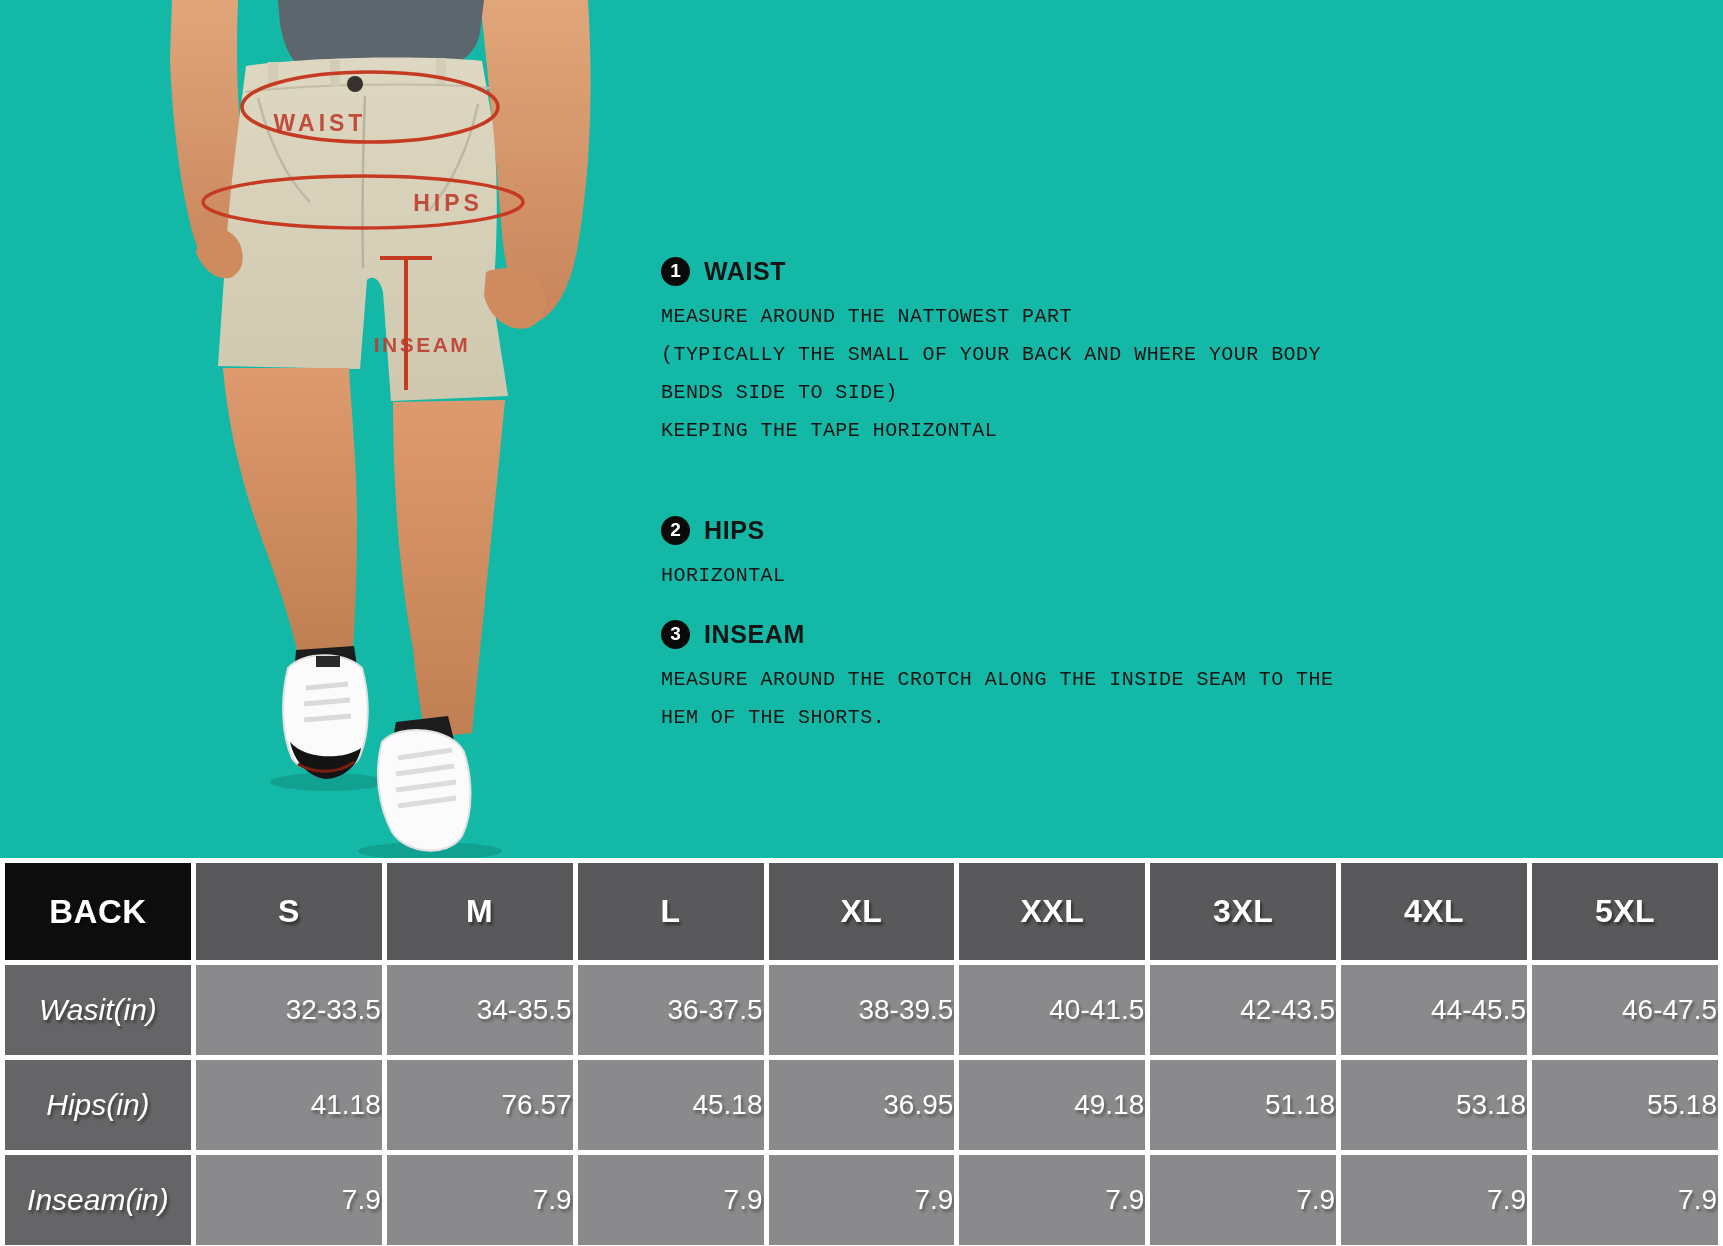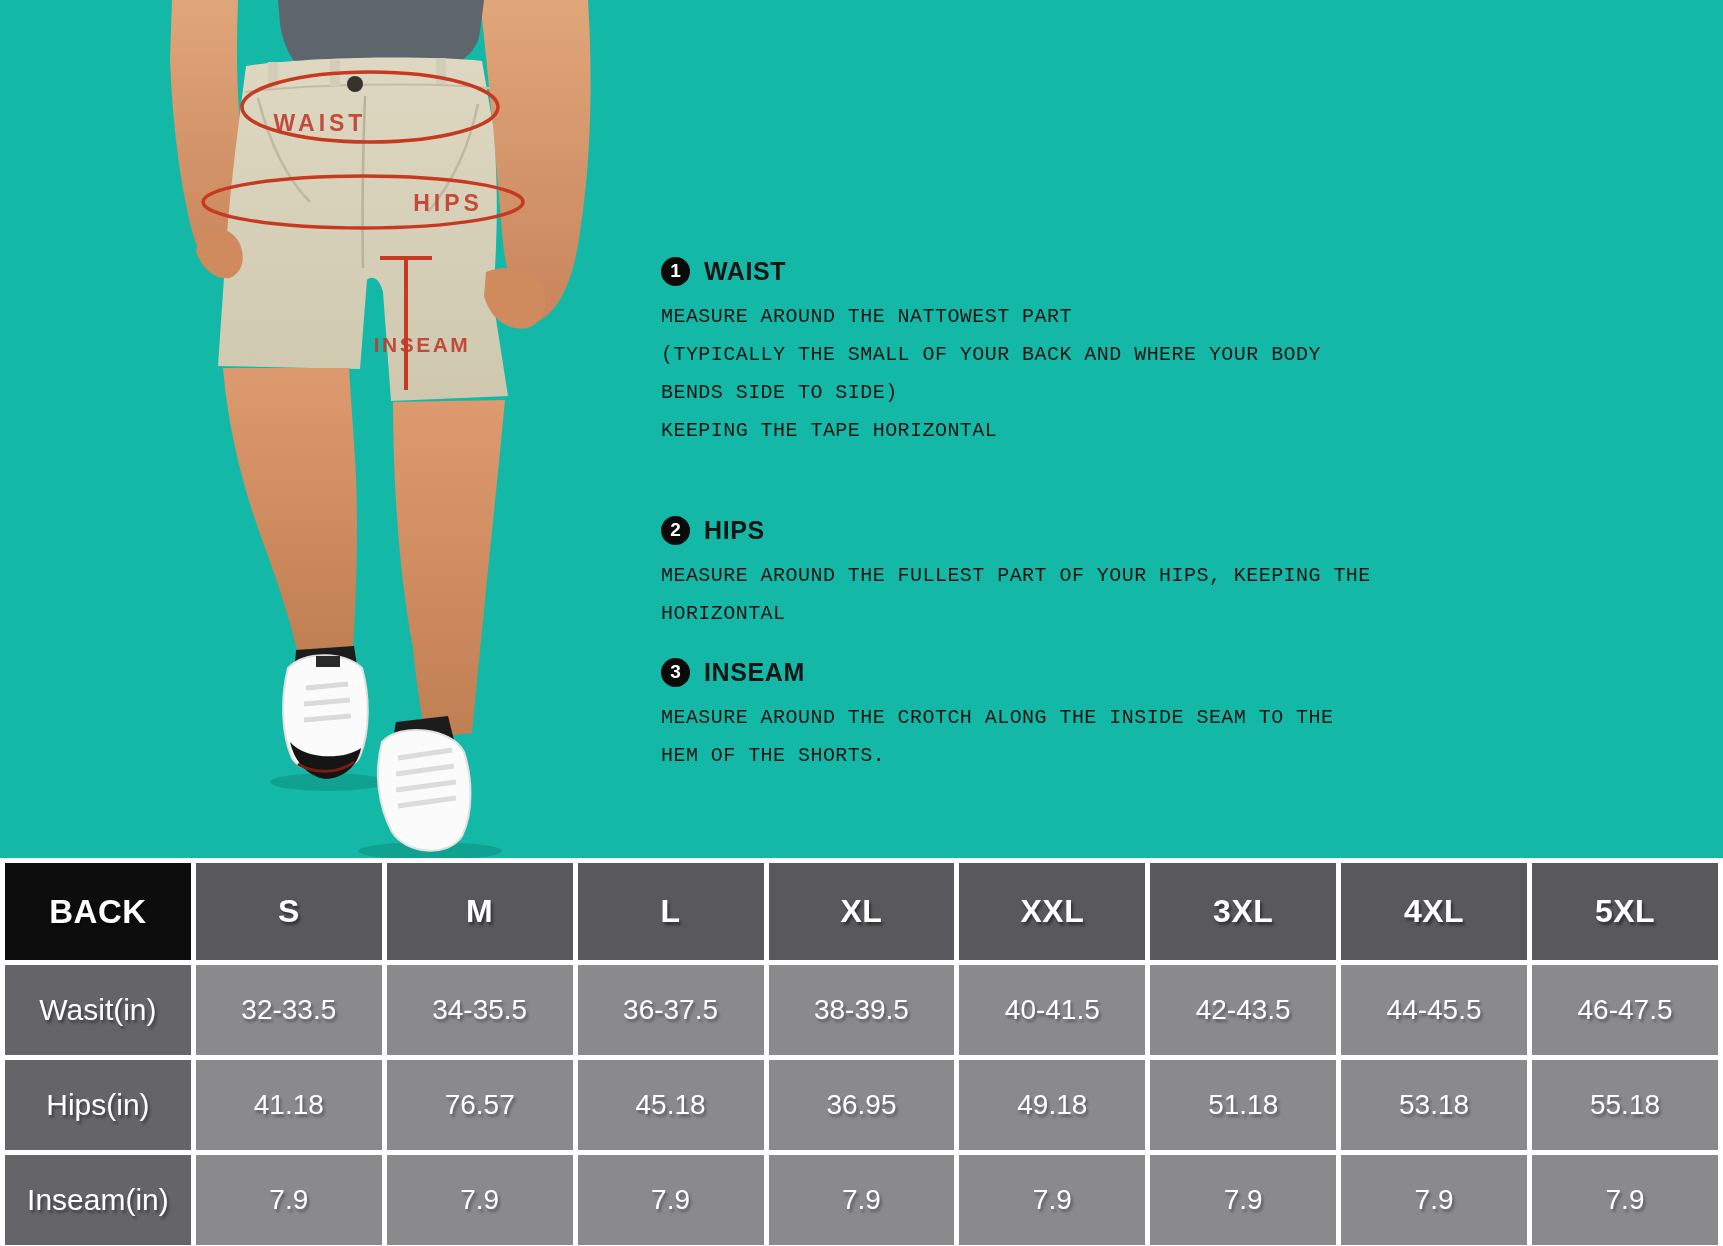--- a/index.html
+++ b/index.html
@@ -37,24 +37,26 @@
   .size-chart thead tr{height:102px;}
   .size-chart tbody tr{height:95px;}
   .size-chart thead th{
     background:#59595b;font-size:32px;font-weight:bold;letter-spacing:.5px;
     text-shadow:2px 3px 3px rgba(0,0,0,.45);
   }
   .size-chart thead th.size-corner{background:#0d0d0d;font-size:33px;}
   .size-chart tbody th{
     background:#656568;font-size:30px;font-weight:normal;
     text-shadow:2px 3px 3px rgba(0,0,0,.4);
+    font-style:italic;
   }
   .size-chart tbody td{
     background:#8a8a8d;font-size:28px;font-weight:normal;
     text-shadow:2px 3px 3px rgba(0,0,0,.35);
+    text-align:right;
   }
 </style>
 </head>
 <body>
 
 <div class="canvas">
 
   <div class="photo">
     <svg viewBox="0 0 470 860" xmlns="http://www.w3.org/2000/svg">
       <defs>
@@ -130,21 +132,20 @@
       <div class="line">(TYPICALLY THE SMALL OF YOUR BACK AND WHERE YOUR BODY</div>
       <div class="line">BENDS SIDE TO SIDE)</div>
       <div class="line">KEEPING THE TAPE HORIZONTAL</div>
     </div>
 
     <div class="sec sec-2">
       <div class="sec-head">
         <span class="num-badge">2</span>
         <span class="sec-title">HIPS</span>
       </div>
-      <div class="line">MEASURE AROUND THE FULLEST PART OF YOUR HIPS, KEEPING THE</div>
       <div class="line">HORIZONTAL</div>
     </div>
 
     <div class="sec sec-3">
       <div class="sec-head">
         <span class="num-badge">3</span>
         <span class="sec-title">INSEAM</span>
       </div>
       <div class="line">MEASURE AROUND THE CROTCH ALONG THE INSIDE SEAM TO THE</div>
       <div class="line">HEM OF THE SHORTS.</div>

